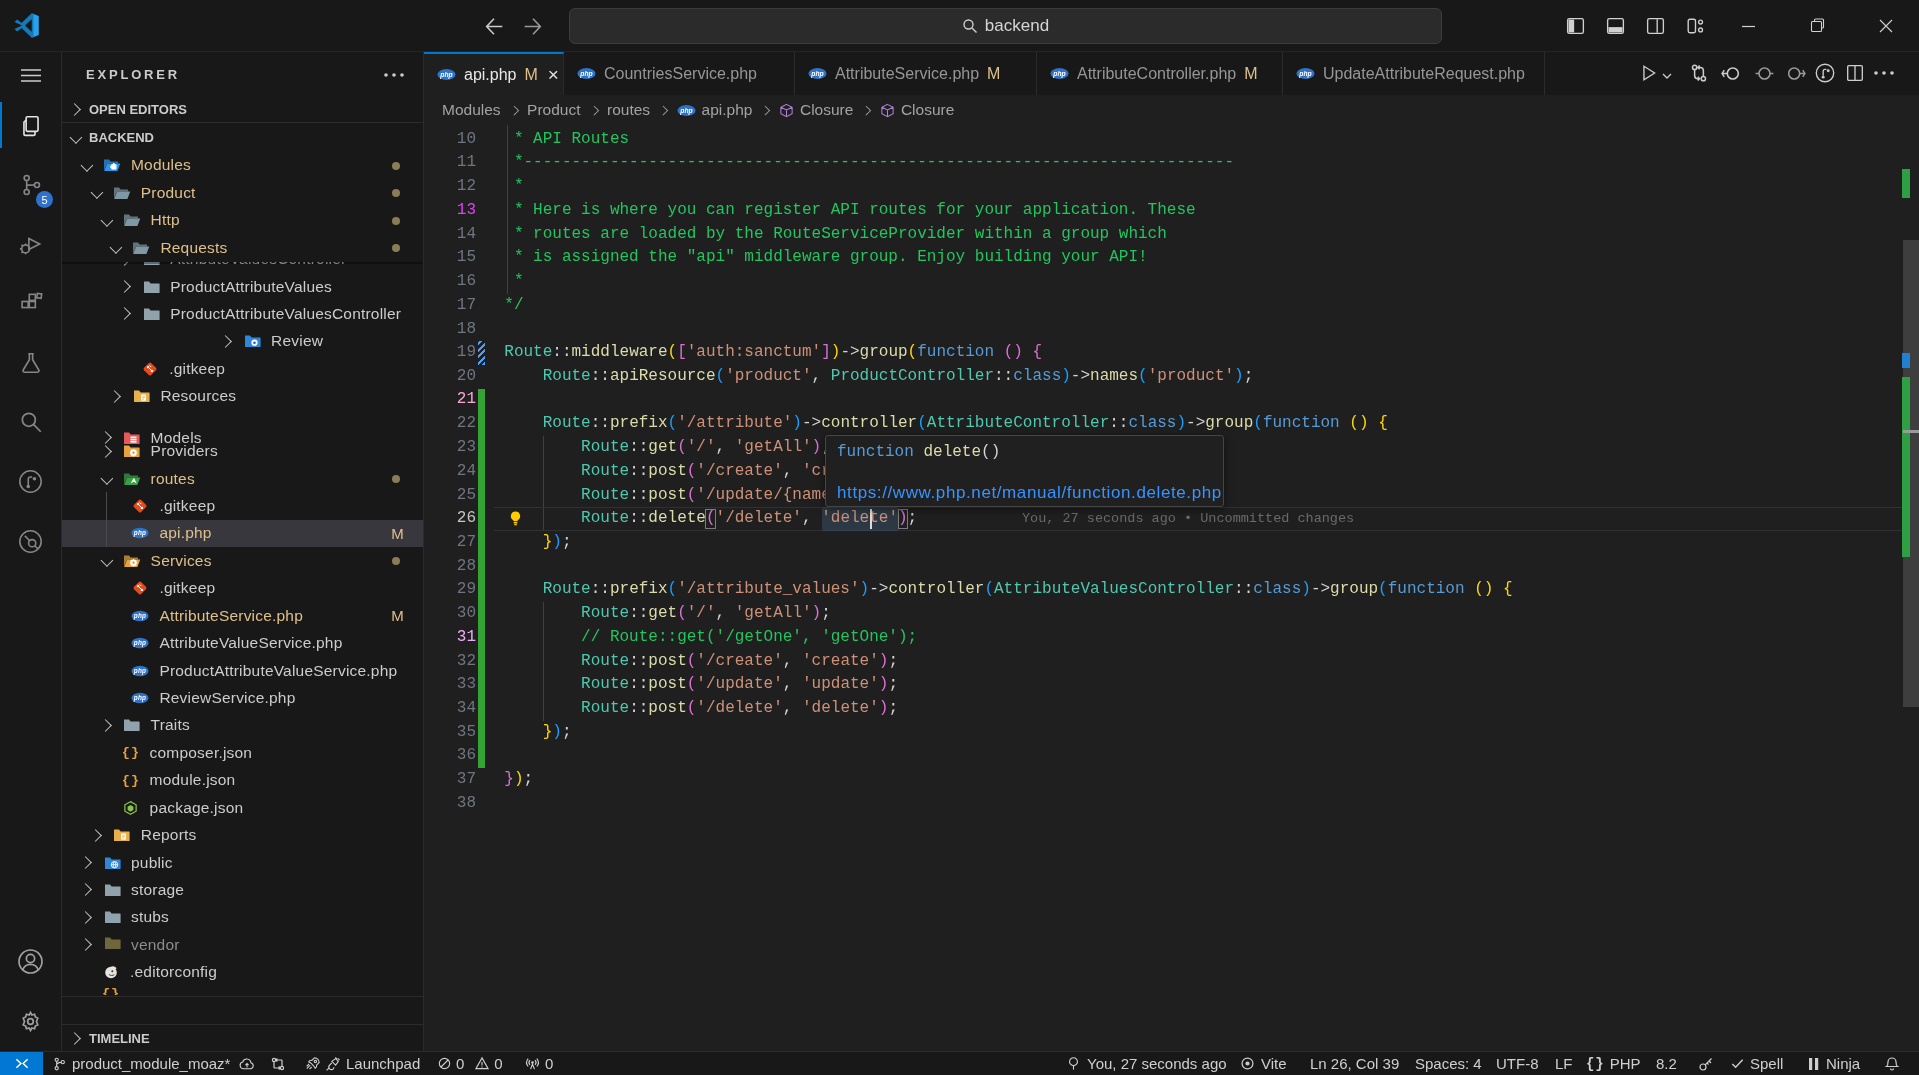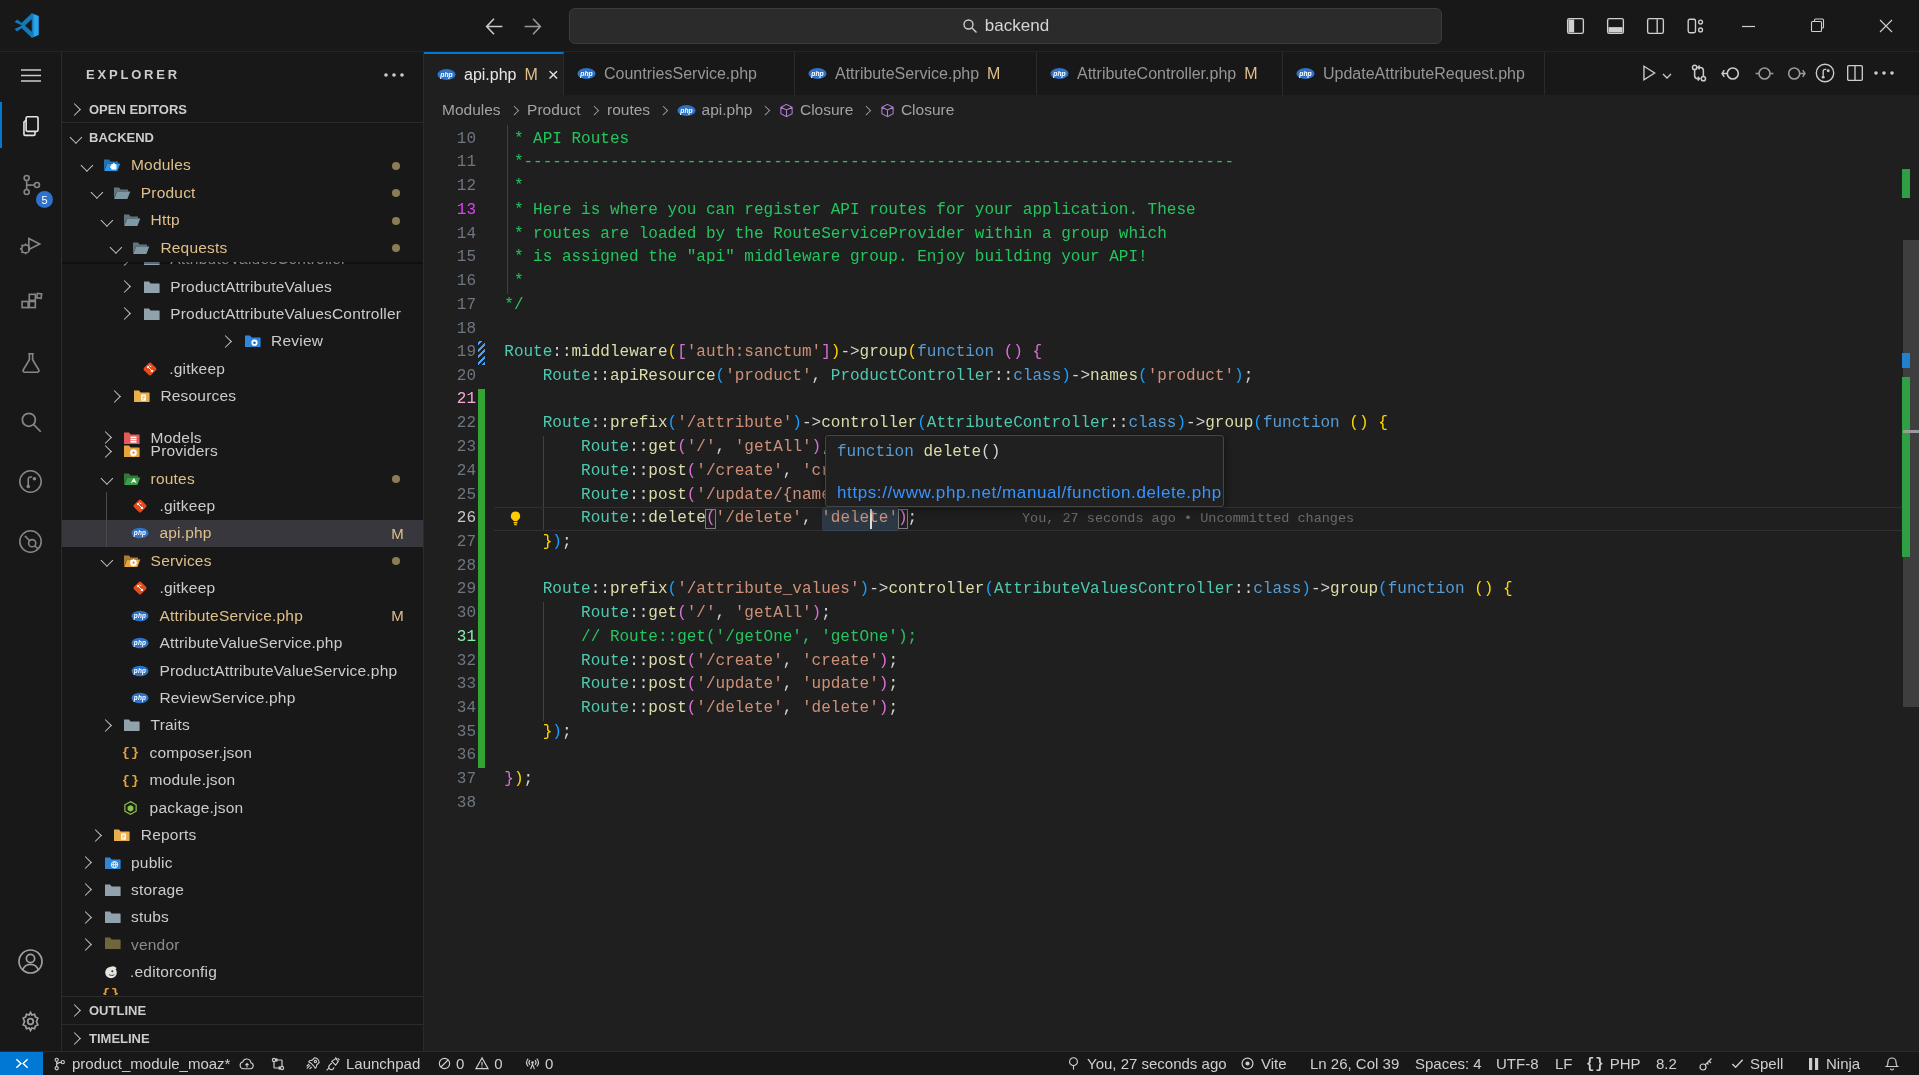--- a/index.html
+++ b/index.html
@@ -499,21 +499,20 @@
           <path d="M3.6 5.5 h13.2 l-2.9 7.5 h-13.2 Z" fill="#7e99a3"></path>
         </svg>
       </span>
       <span class="lbl mod">Requests</span>
       <span class="dot"></span>
     </div>
     <div class="abs" style="left:0;top:209.5px;width:362px;height:2px;background:rgba(0,0,0,.35)"></div>
     <div class="abs" style="left:43.8px;top:440.2px;width:1px;height:55px;background:#4a4a4a"></div>
     <div class="abs" style="left:40px;top:933.9px;width:16px;height:9.5px;overflow:hidden;color:#e8a33d;font-weight:bold;font-size:13.5px;font-family:'Liberation Mono',monospace">{ }</div>
     <div class="abs" style="left:0;top:943.5px;width:362px;height:1px;background:#2b2b2b"></div>
-    <div class="sect" style="top:944.5px;height:27px"><span class="chev r" style="margin:0 10px 0 8px"></span>OUTLINE</div>
     <div class="abs" style="left:0;top:971.5px;width:362px;height:1px;background:#2b2b2b"></div>
     <div class="sect" style="top:972.5px;height:27px"><span class="chev r" style="margin:0 10px 0 8px"></span>TIMELINE</div>
   </div>
 <div id="tabstrip" class="abs">
     <div class="tab active" style="left:0px;width:140px;padding-left:13px">
       <svg width="19" height="13" viewBox="0 0 21 14" style="margin-right:8px;flex:none">
         <ellipse cx="10.5" cy="7" rx="10" ry="6" fill="#2e73c8"></ellipse>
         <text x="10.5" y="9.6" text-anchor="middle" font-size="7.5" font-style="italic" font-weight="bold" fill="#fff" font-family="Liberation Sans">php</text>
       </svg>
       <span>api.php</span>
@@ -633,21 +632,21 @@
     <div class="lnum" style="top:263px;color:#f9a8d4">21</div>
     <div class="lnum" style="top:287.38px;color:#6e7681">22</div>
     <div class="lnum" style="top:311.10px;color:#6e7681">23</div>
     <div class="lnum" style="top:334.82px;color:#6e7681">24</div>
     <div class="lnum" style="top:358.54px;color:#6e7681">25</div>
     <div class="lnum" style="top:382.26px;color:#c6c6c6">26</div>
     <div class="lnum" style="top:405.98px;color:#6e7681">27</div>
     <div class="lnum" style="top:429.70px;color:#6e7681">28</div>
     <div class="lnum" style="top:453.42px;color:#6e7681">29</div>
     <div class="lnum" style="top:477.14px;color:#6e7681">30</div>
-    <div class="lnum" style="top:500.86px;color:#86efac">31</div>
+    <div class="lnum" style="top:500.86px;color:#f0abfc">31</div>
     <div class="lnum" style="top:524.58px;color:#6e7681">32</div>
     <div class="lnum" style="top:548.30px;color:#6e7681">33</div>
     <div class="lnum" style="top:572.02px;color:#6e7681">34</div>
     <div class="lnum" style="top:595.74px;color:#6e7681">35</div>
     <div class="lnum" style="top:619.46px;color:#6e7681">36</div>
     <div class="lnum" style="top:643.18px;color:#6e7681">37</div>
     <div class="lnum" style="top:666.90px;color:#6e7681">38</div>
     <div class="abs" style="left:397.9px;top:382.3px;width:77.0px;height:23.7px;background:rgba(64,97,128,.40);border-radius:2px"></div>
     <div class="codeline" style="top:2.74px"><span class="cm"> * API Routes</span></div>
     <div class="codeline" style="top:26.46px"><span class="cm"> *--------------------------------------------------------------------------</span></div>

